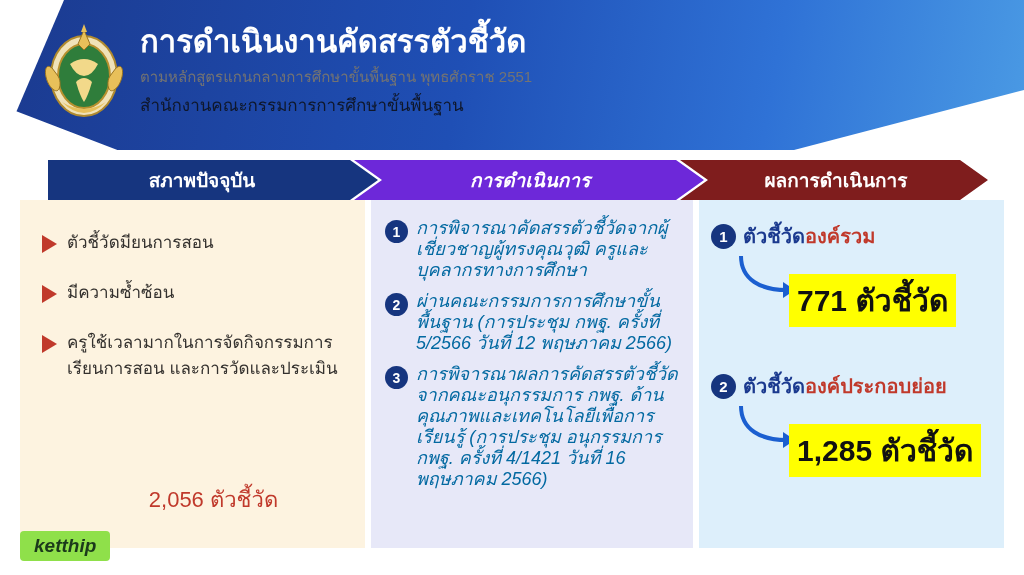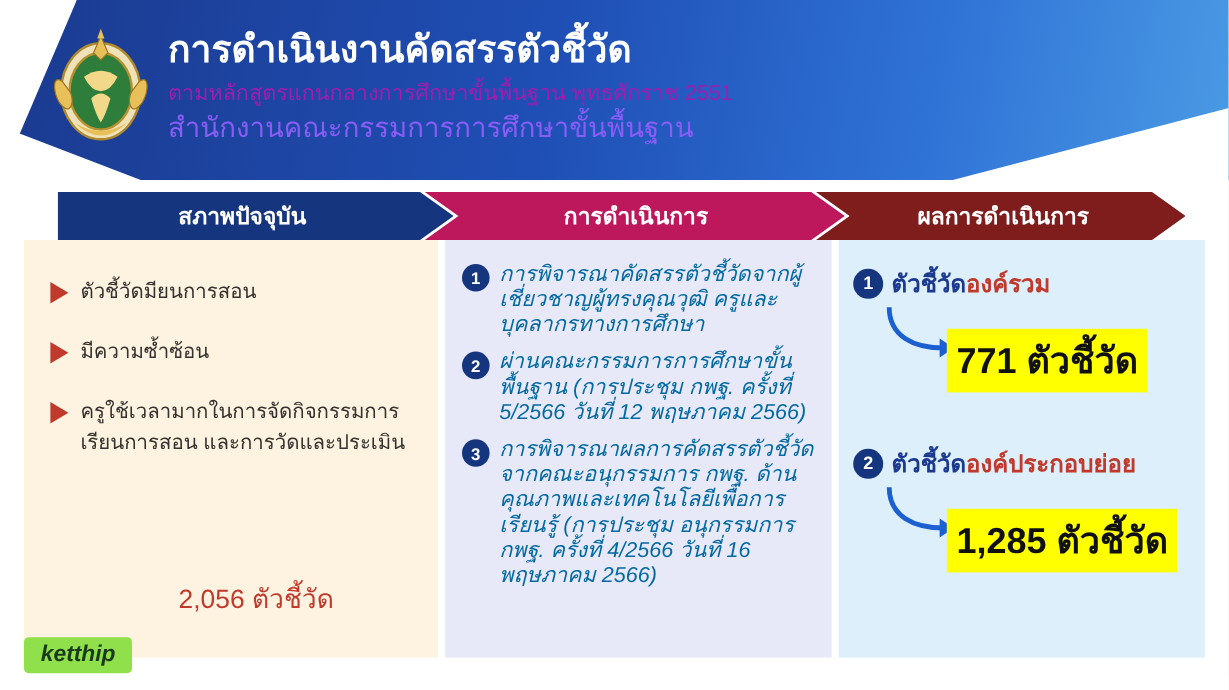--- a/index.html
+++ b/index.html
@@ -55,50 +55,50 @@
     left: 140px; top: 22px;
     color: #ffffff;
   }
   .title-main {
     font-size: 31px;
     font-weight: bold;
     letter-spacing: 0px;
     line-height: 40px;
   }
   .title-sub1 {
-    font-size: 18px;
+    font-size: 15px;
     line-height: 30px;
-    color: #a21caf;
+    color: #737373;
   }
   .title-sub2 {
-    font-size: 23px;
+    font-size: 17px;
     line-height: 28px;
-    color: #8b5cf6;
+    color: #0f172a;
   }
   
   .bands { position: absolute; left: 48px; top: 160px; width: 940px; height: 56px; }
   .band {
     position: absolute;
     top: 0; height: 40px;
     display: flex; align-items: center; justify-content: center;
     color: #ffffff;
     font-size: 19px;
     font-weight: bold;
   }
   .band1 {
     left: 0; width: 330px;
     background: #16357f;
     clip-path: polygon(0 0, 302px 0, 330px 20px, 302px 40px, 0 40px);
     padding-right: 22px;
   }
   .band2 {
     left: 306px; width: 350px;
-    background: #be185d;
+    background: #6d28d9;
     clip-path: polygon(0 0, 322px 0, 350px 20px, 322px 40px, 0 40px, 28px 20px);
-    padding-left: 24px; padding-right: 22px;
+    padding-left: 24px; padding-right: 22px; font-style: italic;
   }
   .band3 {
     left: 632px; width: 308px;
     background: #7f1d1d;
     clip-path: polygon(0 0, 280px 0, 308px 20px, 280px 40px, 0 40px, 28px 20px);
     padding-left: 24px; padding-right: 20px; font-family: Liberation Serif, serif;
   }
   
   .col {
     position: absolute;
@@ -267,21 +267,21 @@
       <div class="step">
         <div class="num">1</div>
         <div class="step-txt">การพิจารณาคัดสรรตัวชี้วัดจากผู้เชี่ยวชาญผู้ทรงคุณวุฒิ ครูและบุคลากรทางการศึกษา</div>
       </div>
       <div class="step">
         <div class="num">2</div>
         <div class="step-txt">ผ่านคณะกรรมการการศึกษาขั้นพื้นฐาน (การประชุม กพฐ. ครั้งที่ 5/2566 วันที่ 12 พฤษภาคม 2566)</div>
       </div>
       <div class="step">
         <div class="num">3</div>
-        <div class="step-txt">การพิจารณาผลการคัดสรรตัวชี้วัดจากคณะอนุกรรมการ กพฐ. ด้านคุณภาพและเทคโนโลยีเพื่อการเรียนรู้ (การประชุม อนุกรรมการ กพฐ. ครั้งที่ 4/2566 วันที่ 16 พฤษภาคม 2566)</div>
+        <div class="step-txt">การพิจารณาผลการคัดสรรตัวชี้วัดจากคณะอนุกรรมการ กพฐ. ด้านคุณภาพและเทคโนโลยีเพื่อการเรียนรู้ (การประชุม อนุกรรมการ กพฐ. ครั้งที่ 4/1421 วันที่ 16 พฤษภาคม 2566)</div>
       </div>
     </div>
   </div>
 
   <div class="col col3">
 
     <div class="result r1">
       <div class="res-head">
         <div class="res-num">1</div>
         <div class="res-label">

